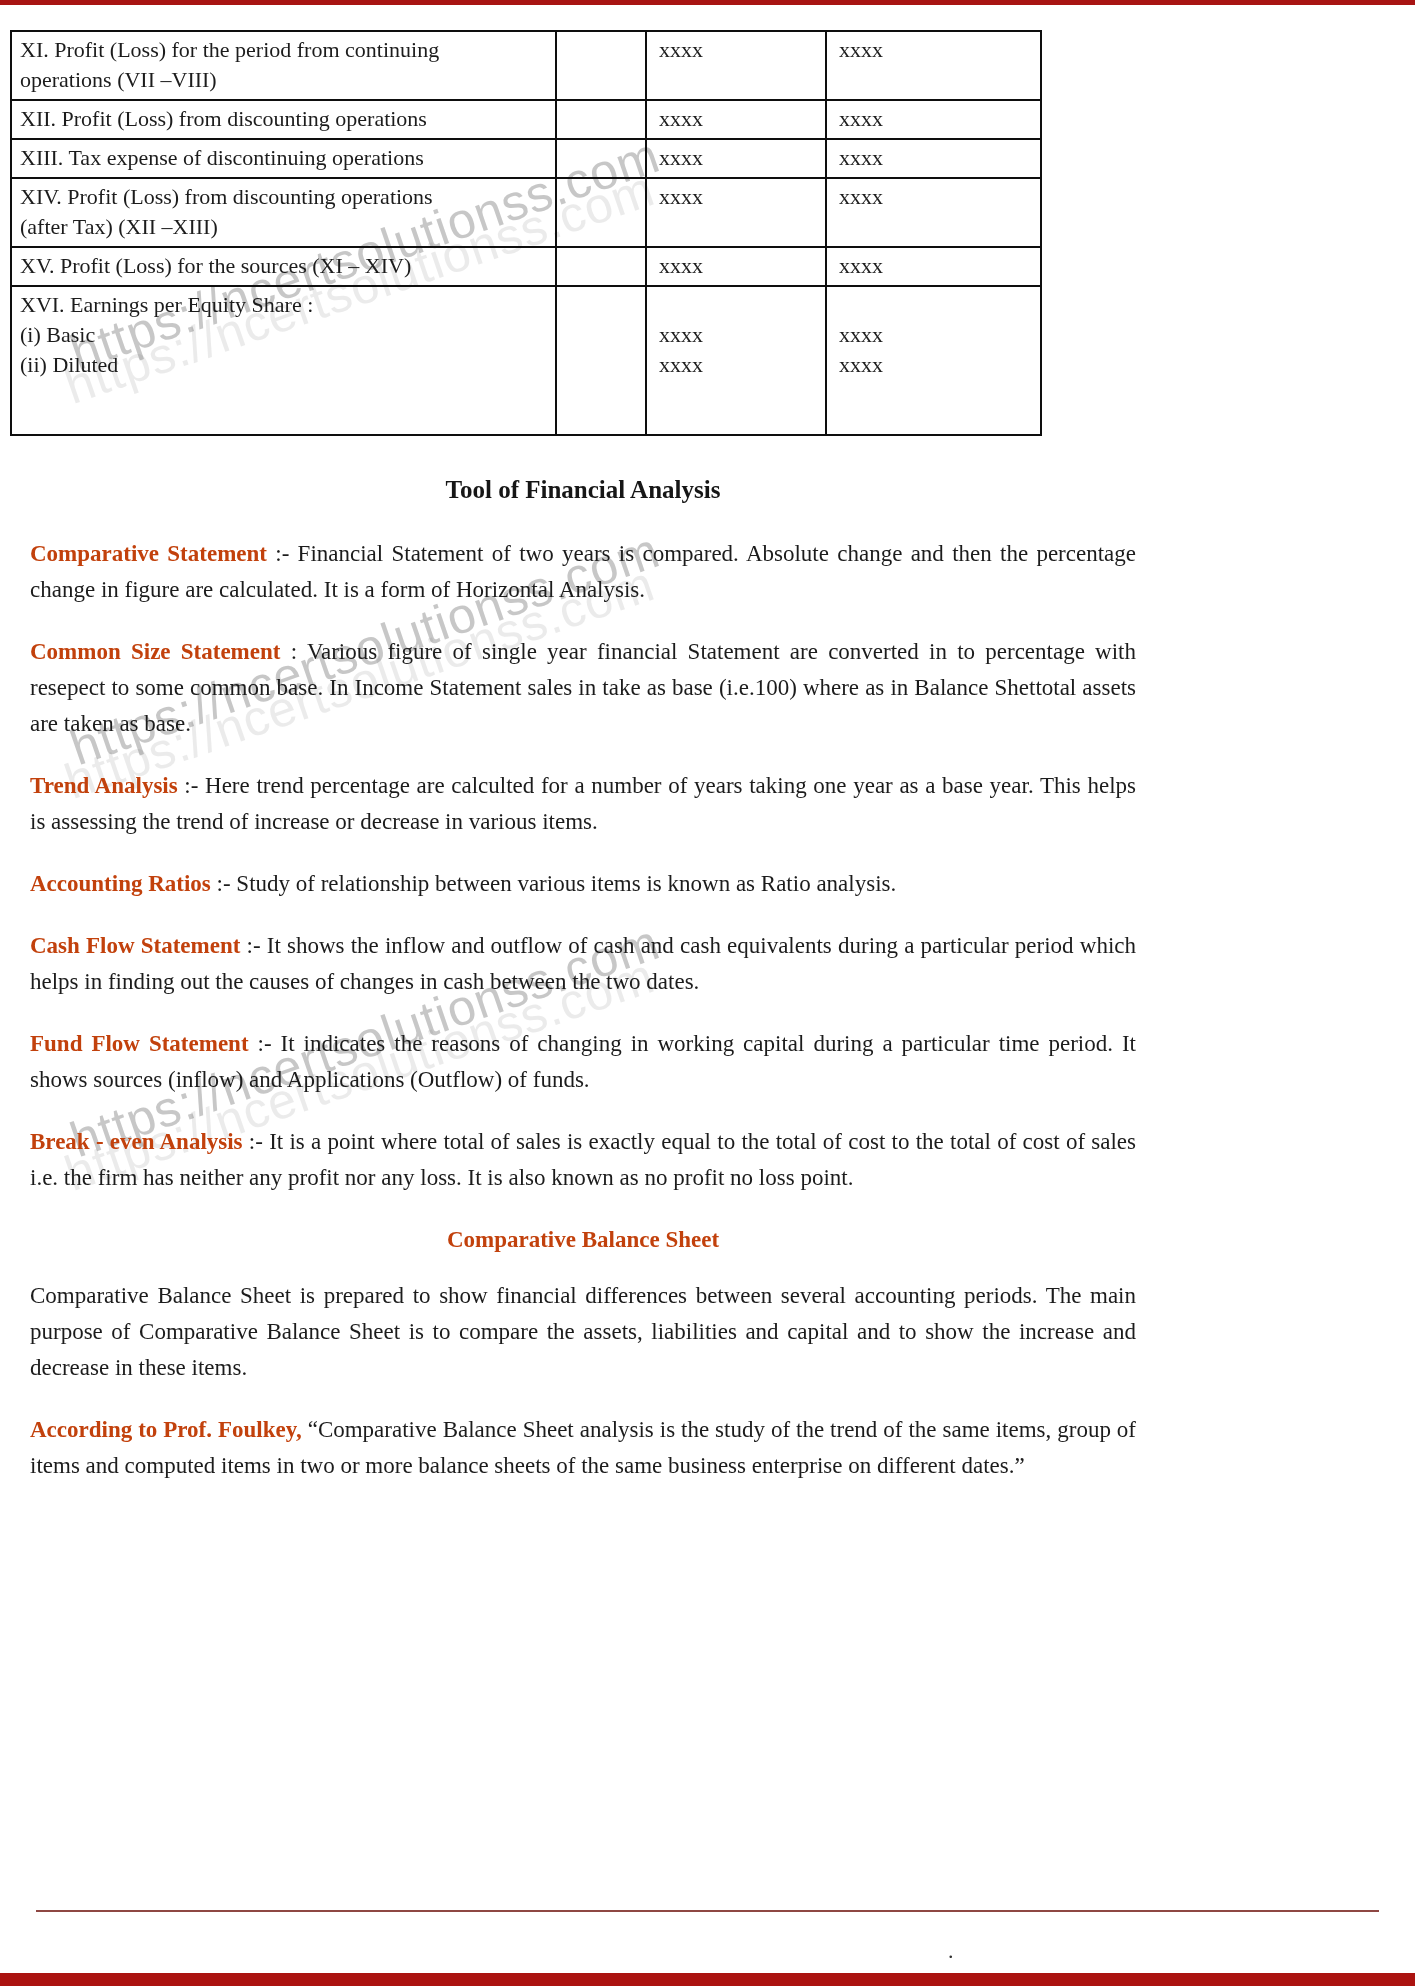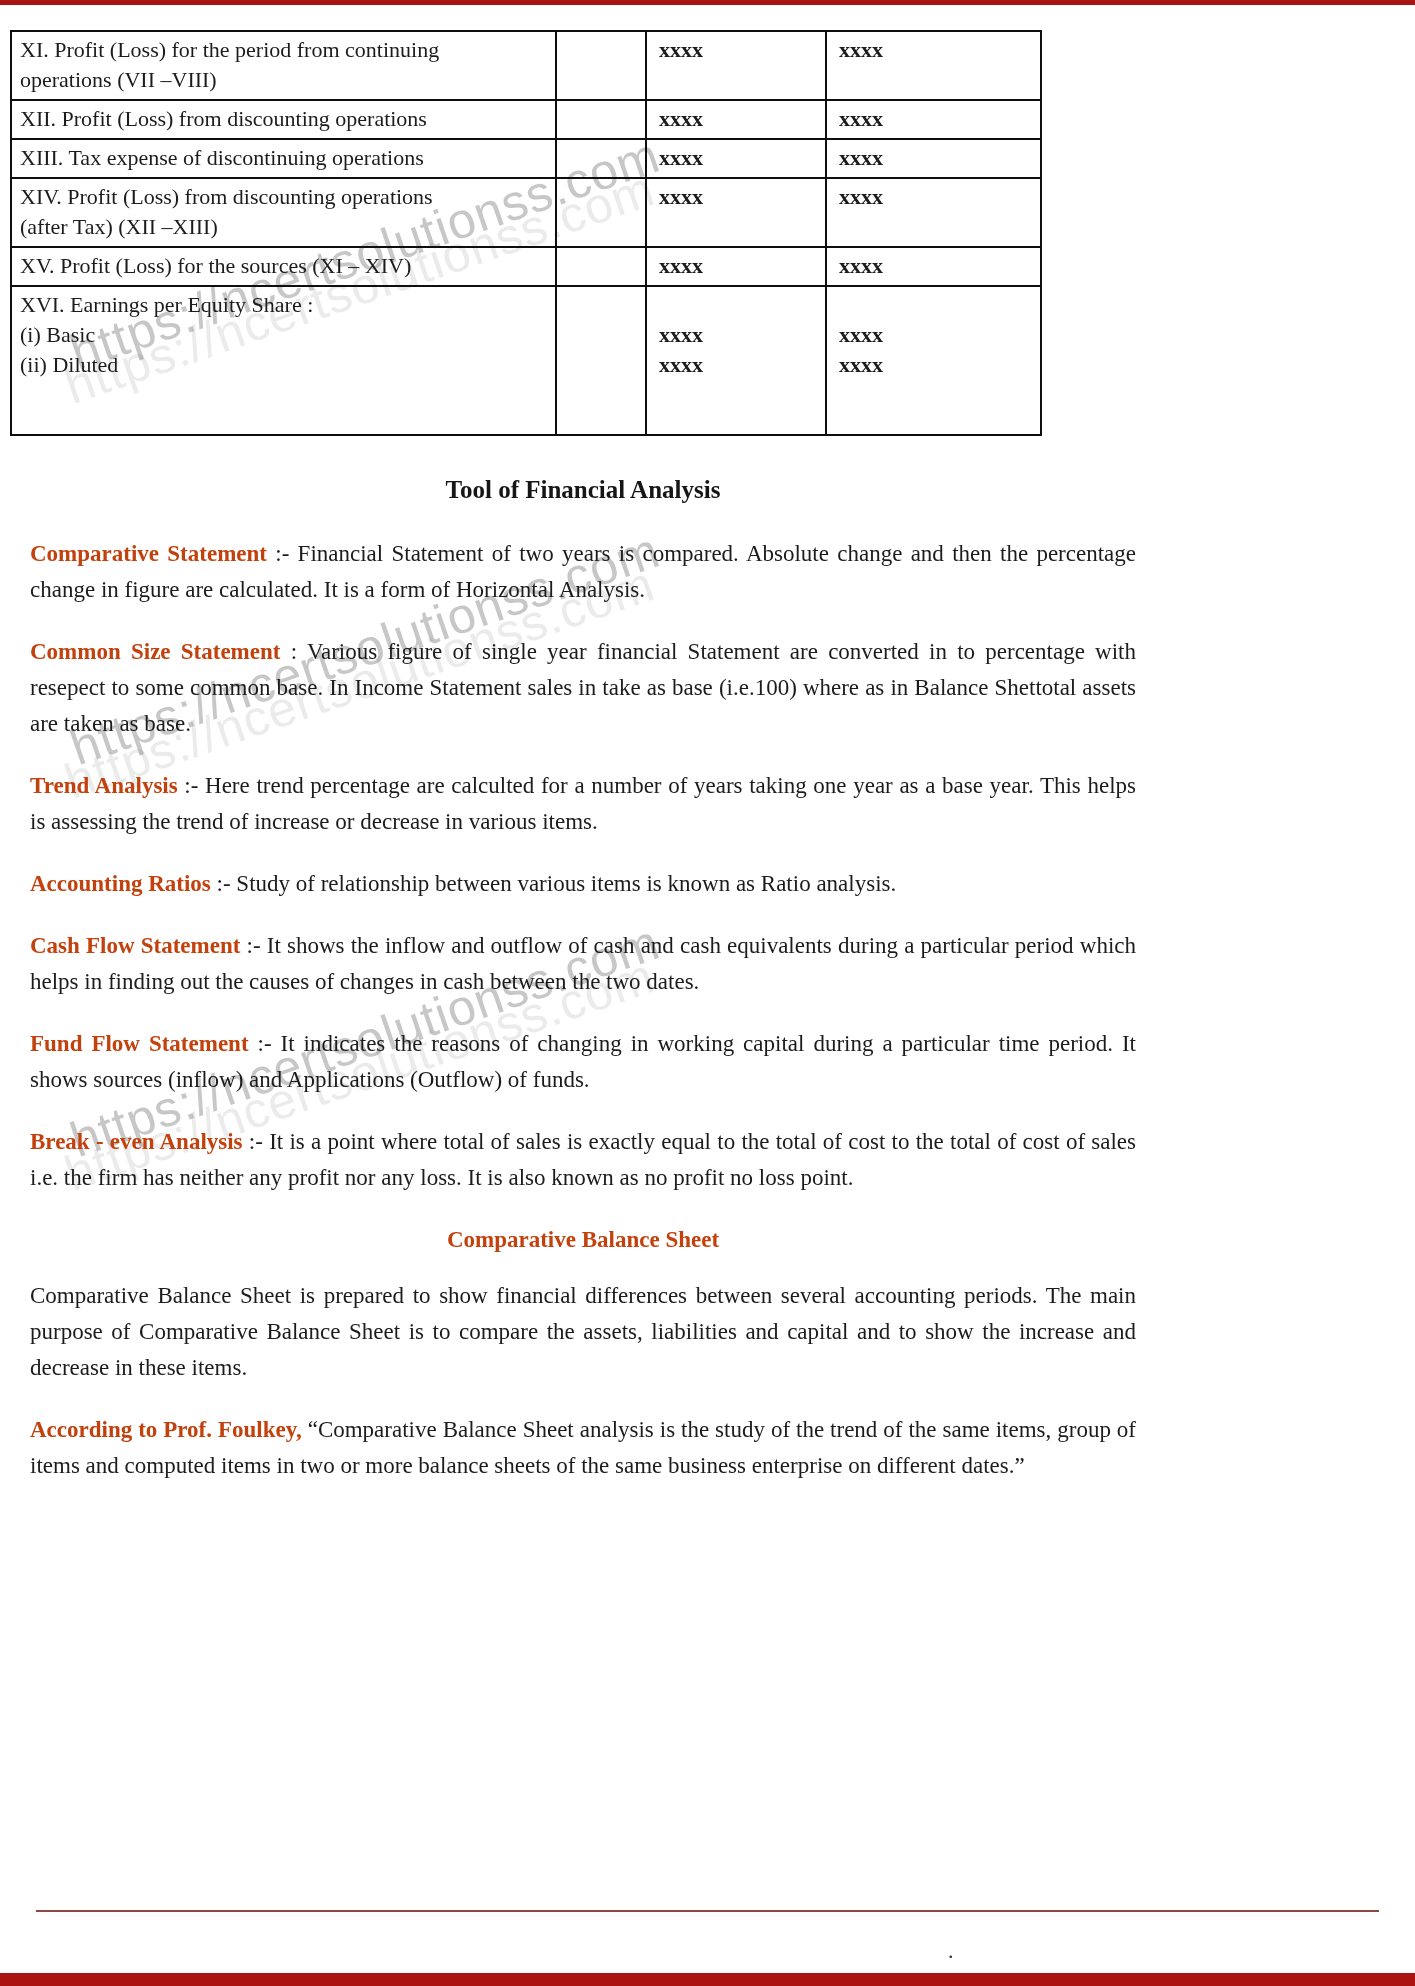--- a/index.html
+++ b/index.html
@@ -62,21 +62,21 @@
     width: 1030px;
     font-size: 22px;
   }
   table.fin-table td {
     border: 2px solid #0e0e0e;
     vertical-align: top;
     padding: 3px 10px 4px 8px;
     line-height: 30px;
     white-space: pre-line;
   }
-  table.fin-table td.val { padding-left: 12px; font-weight: bold; }
+  table.fin-table td.val { padding-left: 12px; }
   table.fin-table tr.tall td { padding-bottom: 54px; }
 
   
   .text-block { width: 1106px; margin-left: 20px; }
   h2.section-title {
     text-align: center;
     font-size: 25px;
     font-weight: bold;
     margin: 40px 0 32px 0;
     color: #161616;

